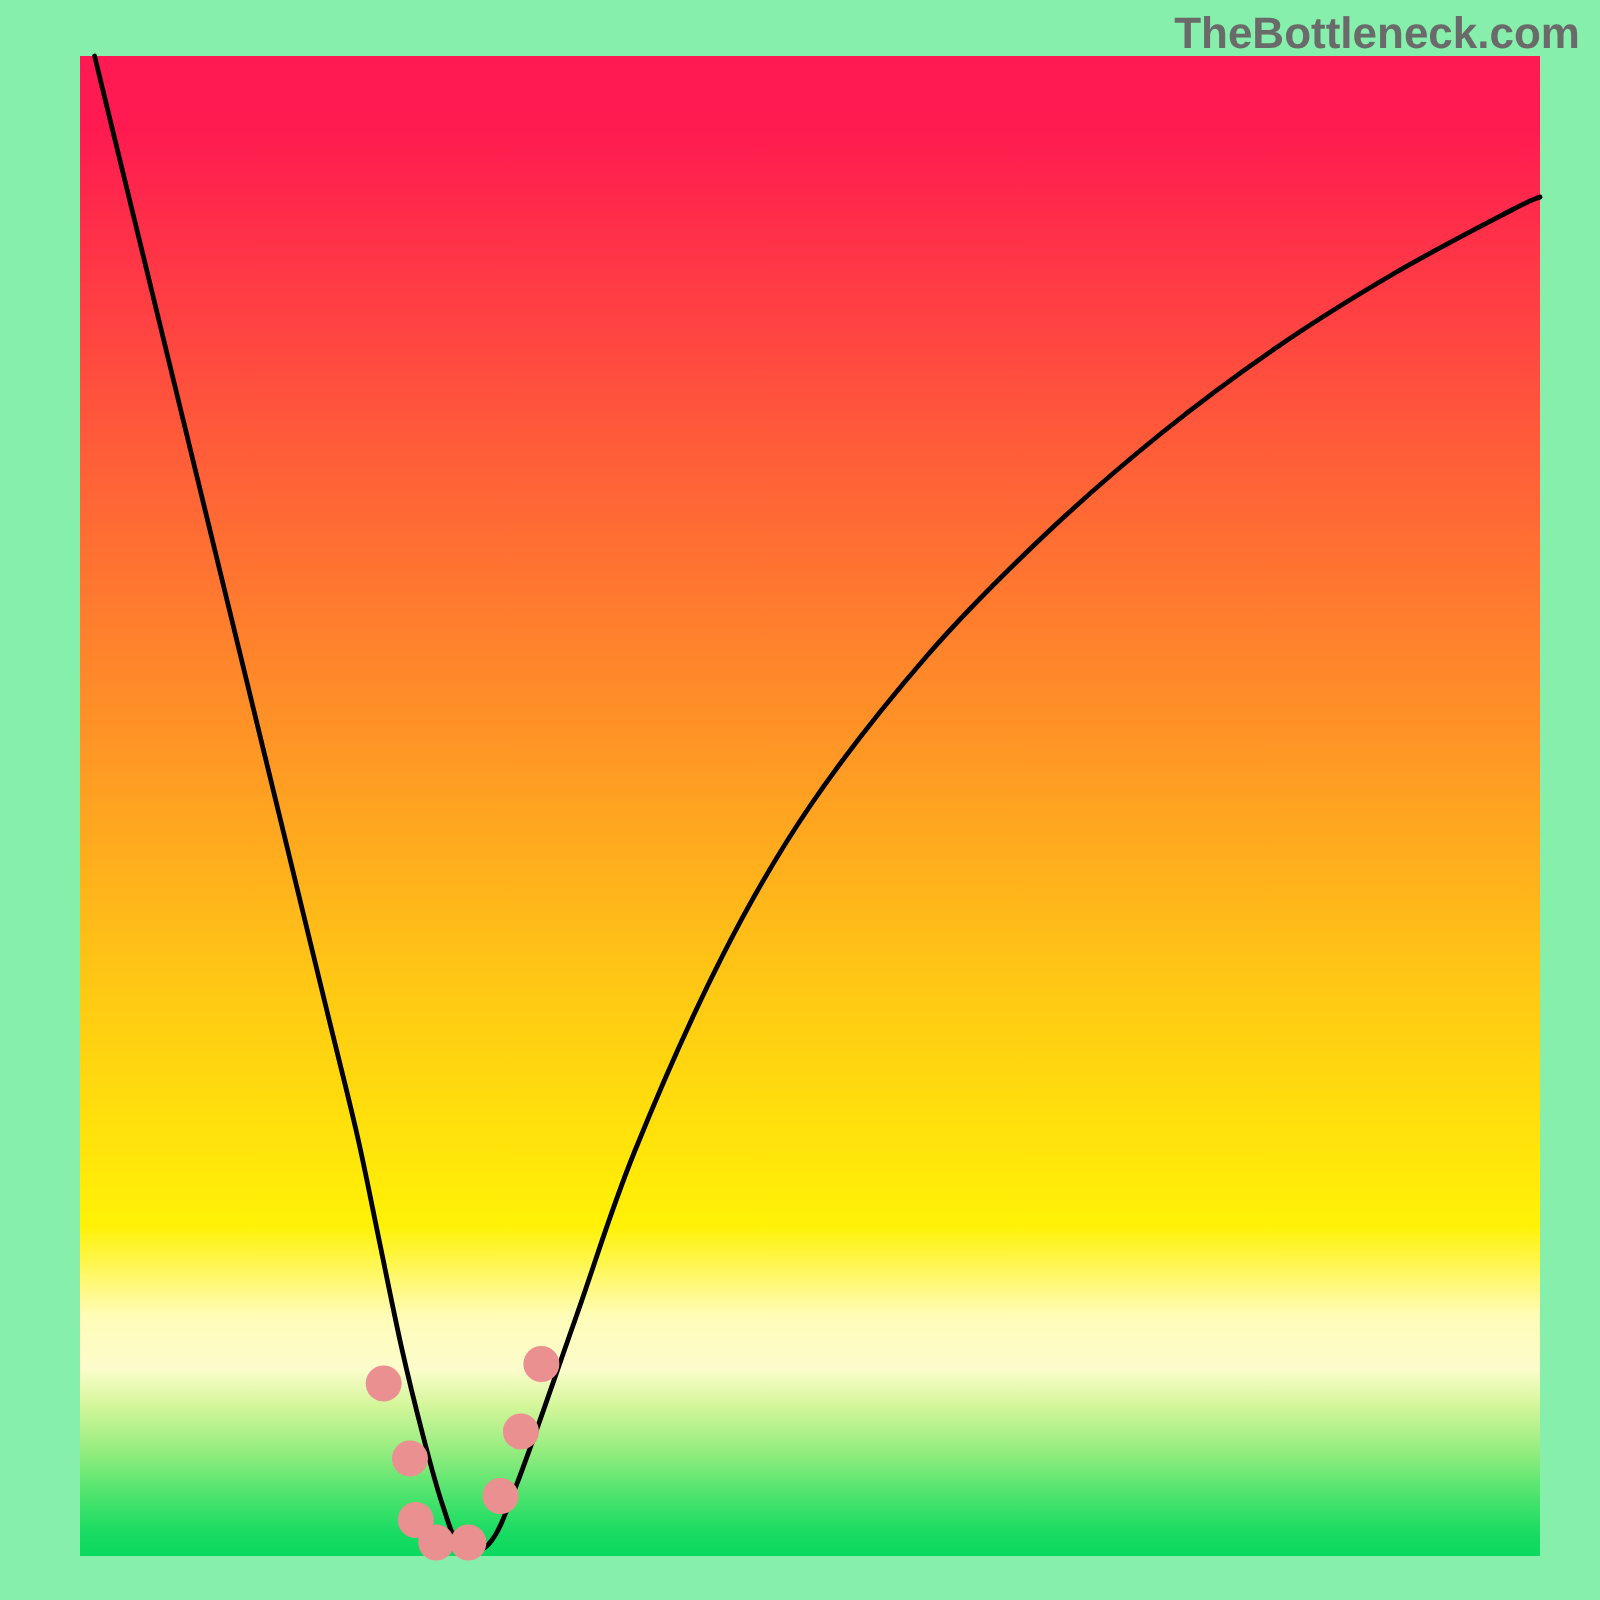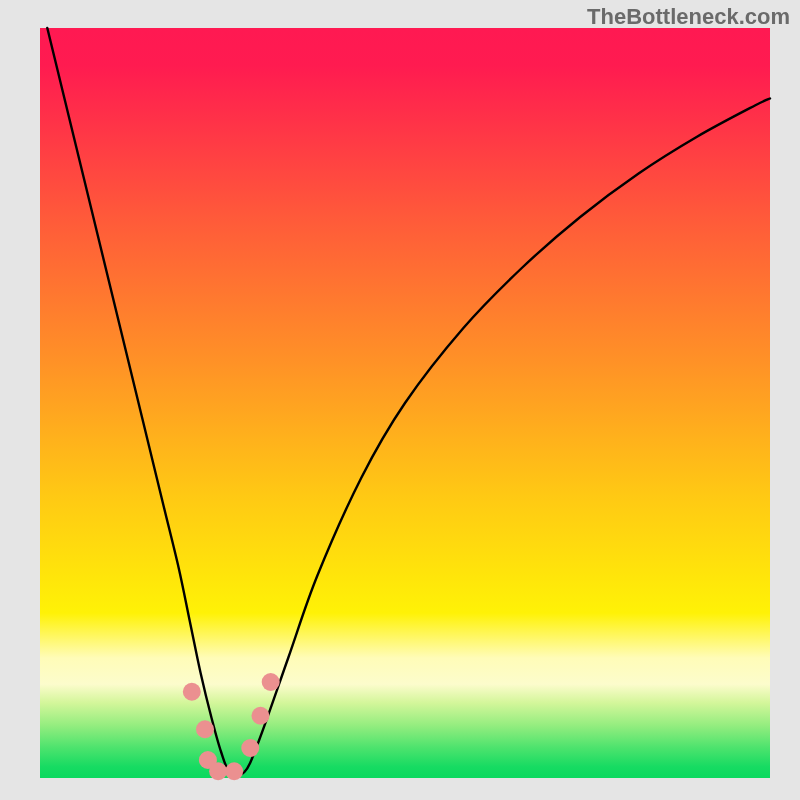--- a/index.html
+++ b/index.html
@@ -7,21 +7,21 @@
     padding: 0;
     width: 800px;
     height: 800px;
     background: #000000;
     overflow: hidden;
   }
   .container {
     position: relative;
     width: 800px;
     height: 800px;
-    background: #e5e5e5;
+    background: #86efac;
   }
   .watermark {
     position: absolute;
     top: 4px;
     right: 10px;
     font-family: Arial, Helvetica, sans-serif;
     font-size: 22px;
     font-weight: bold;
     color: #6a6a6a;
     z-index: 20;

